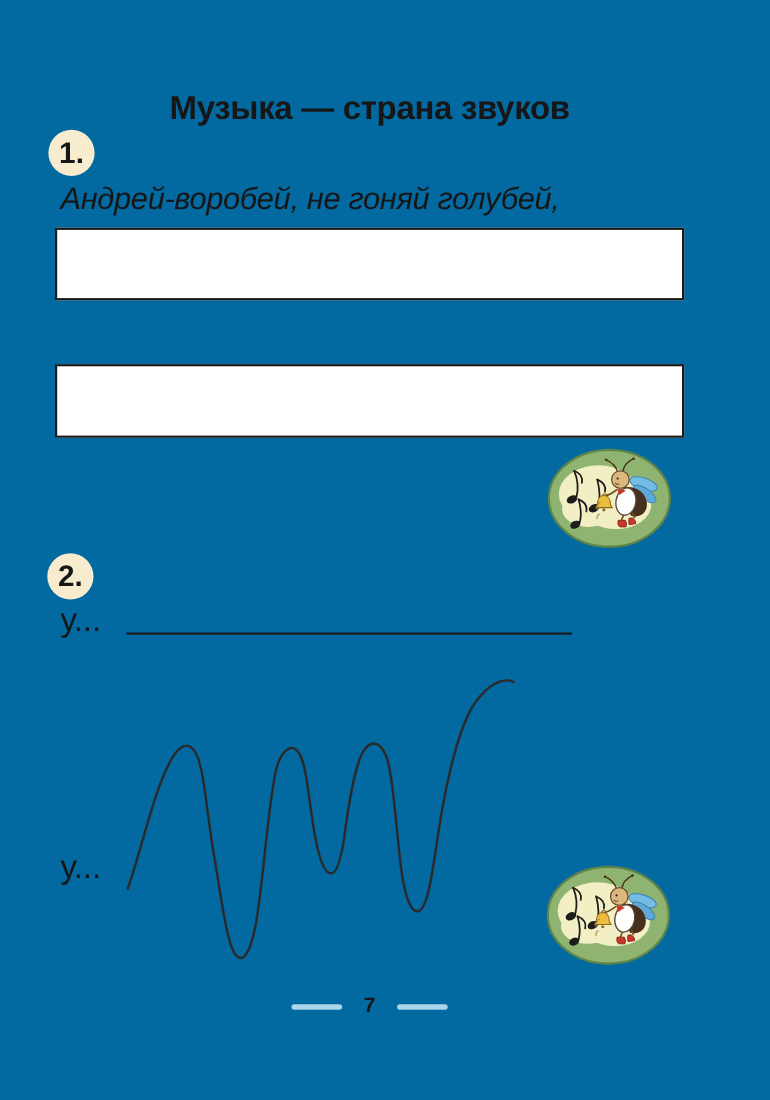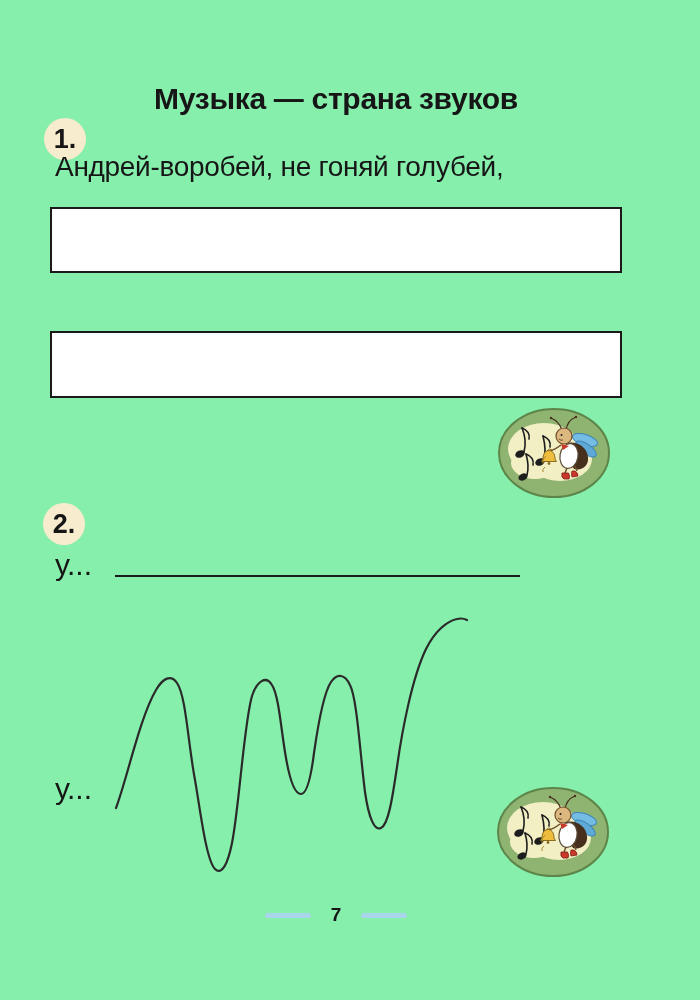--- a/index.html
+++ b/index.html
@@ -1,35 +1,35 @@
 <!DOCTYPE html>
 <html><head>
 <meta charset="utf-8">
 <style>
   html,body{margin:0;padding:0;background:#ffffff;}
   .page{
-    position:relative;width:700px;height:1000px;background:#86efac;overflow:hidden;
+    position:relative;width:700px;height:1000px;background:#0369a1;overflow:hidden;
     font-family:"Liberation Sans", sans-serif;color:#1c1c1c;
   }
   .title{
     position:absolute;top:82px;left:0;width:672px;margin:0;text-align:center;
     font-size:30px;font-weight:700;letter-spacing:-0.3px;color:#161616;
   }
   .badge{
     position:absolute;width:42px;height:42px;border-radius:50%;background:#f8ecce;
     display:flex;align-items:center;justify-content:center;
   }
   .badge span{font-size:27px;font-weight:700;color:#161616;}
   .badge-1{left:44px;top:118px;}
   .badge-2{left:43px;top:503px;}
   .rhyme-line{
     position:absolute;left:55px;margin:0;font-size:28px;letter-spacing:-0.3px;color:#161616;
     white-space:nowrap;
   }
-  .line-1{top:151px;}
+  .line-1{top:165px;font-style:italic;}
   .line-2{top:292px;}
   .answer-box{
     position:absolute;left:50px;width:572px;background:#ffffff;
     border:2.5px solid #1a1a1a;box-sizing:border-box;
   }
   .answer-box-1{top:207px;height:66px;}
   .answer-box-2{top:331px;height:67px;}
   .u-label{
     position:absolute;left:55px;margin:0;font-size:30px;font-weight:400;color:#161616;
   }

